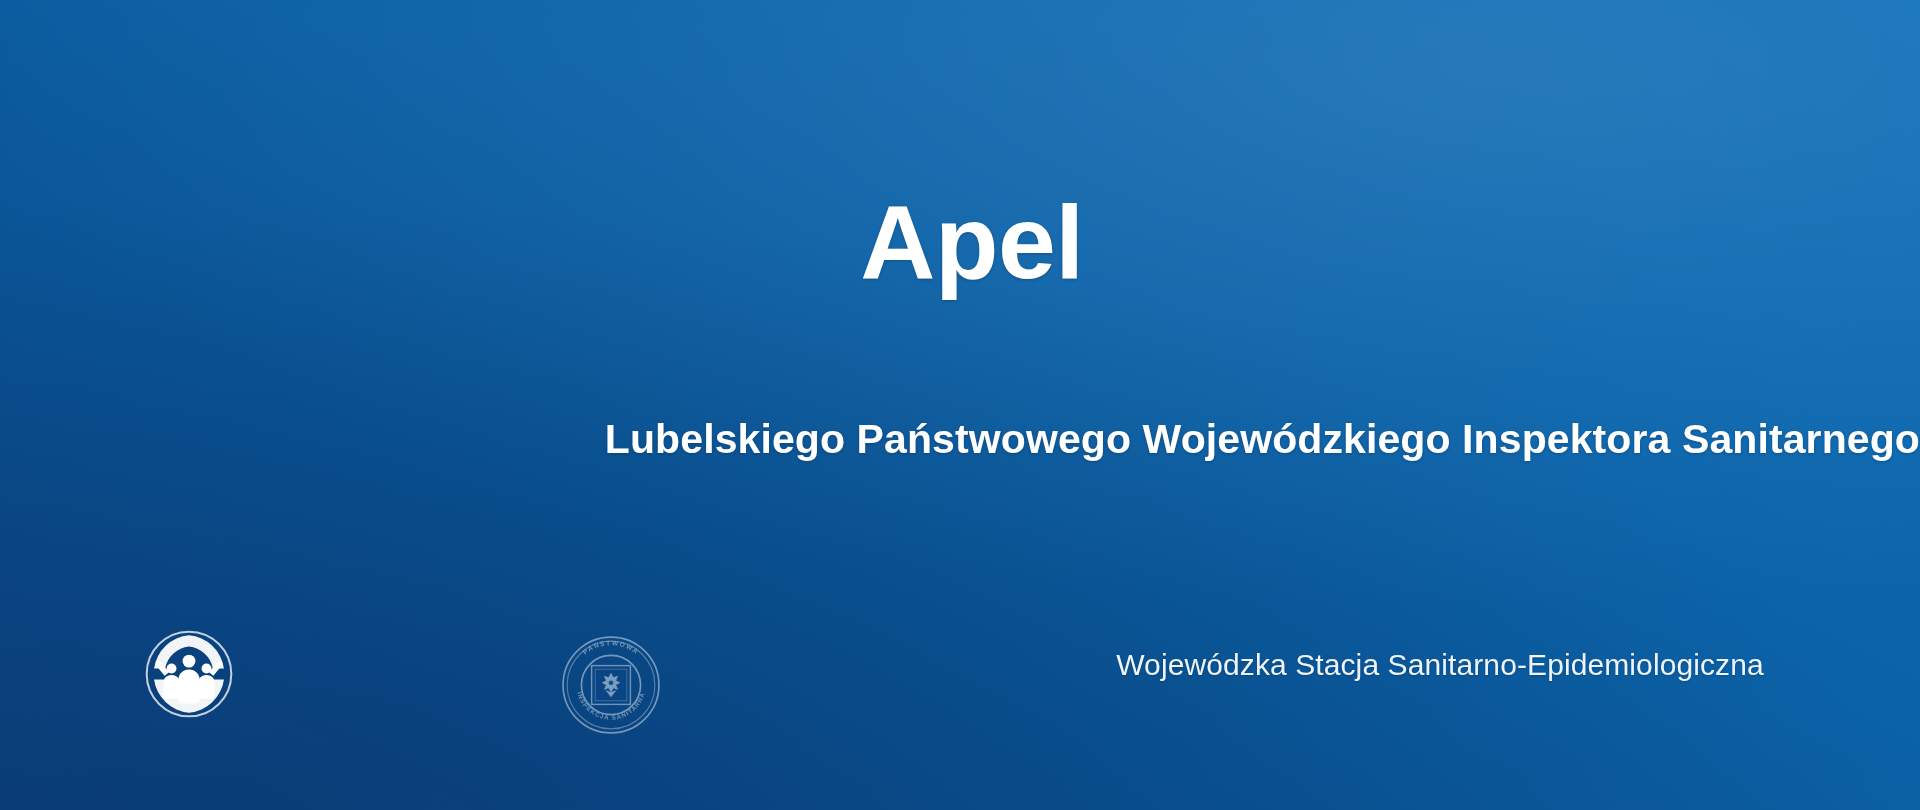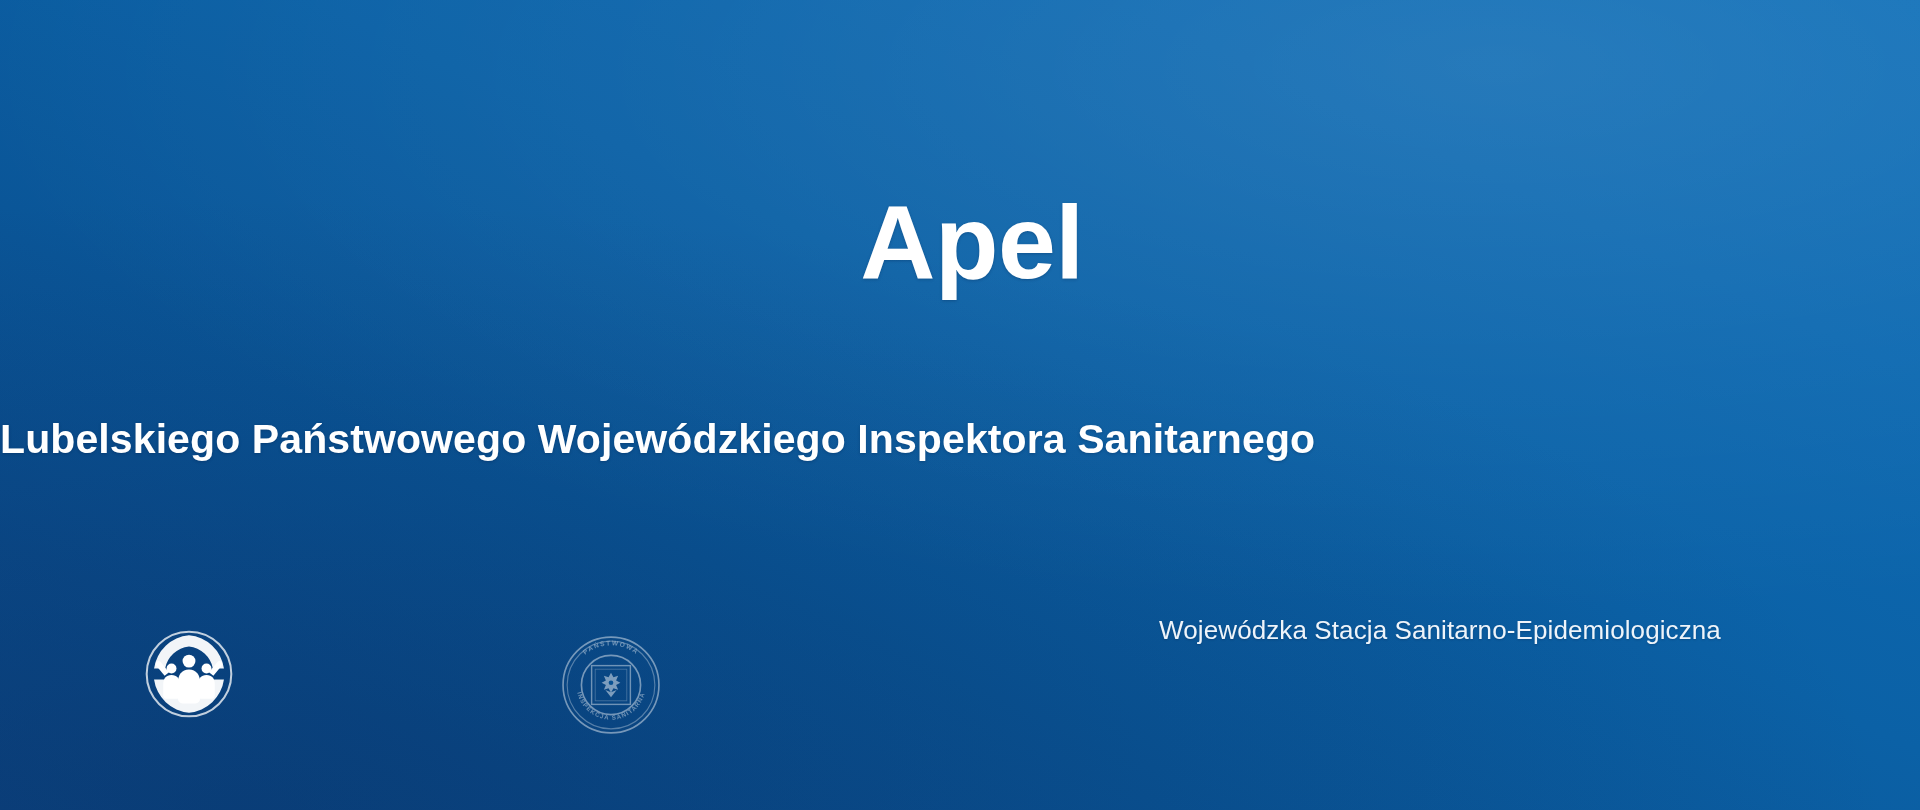--- a/index.html
+++ b/index.html
@@ -60,21 +60,21 @@
     letter-spacing: -0.5px;
     line-height: 1.05;
     text-shadow: 0 1px 3px rgba(0,30,70,0.28);
   }
 
   
   #subtitle-block {
     top: 415px;
     left: 0;
     width: 1920px;
-    text-align: left;
+    text-align: right;
   }
   #subtitle-text {
     display: inline-block;
     color: #ffffff;
     font-size: 41px;
     font-weight: 700;
     letter-spacing: 0.1px;
     line-height: 1.18;
     text-shadow: 0 1px 3px rgba(0,30,70,0.30);
   }
@@ -106,25 +106,25 @@
     top: 634px;
     width: 102px;
     height: 102px;
     opacity: 0.52;
   }
   #state-seal { width: 102px; height: 102px; display: block; }
 
   
   #institution-block {
     right: 150px;
-    top: 612px;
+    top: 644px;
     width: 660px;
     text-align: center;
     color: #eef4fa;
-    font-size: 26px;
+    font-size: 30px;
     font-weight: 400;
     line-height: 1.42;
     letter-spacing: 0.1px;
     text-shadow: 0 1px 2px rgba(0,30,70,0.26);
   }
   .inst-line { display: block; }
 </style>
 </head>
 <body>
 

